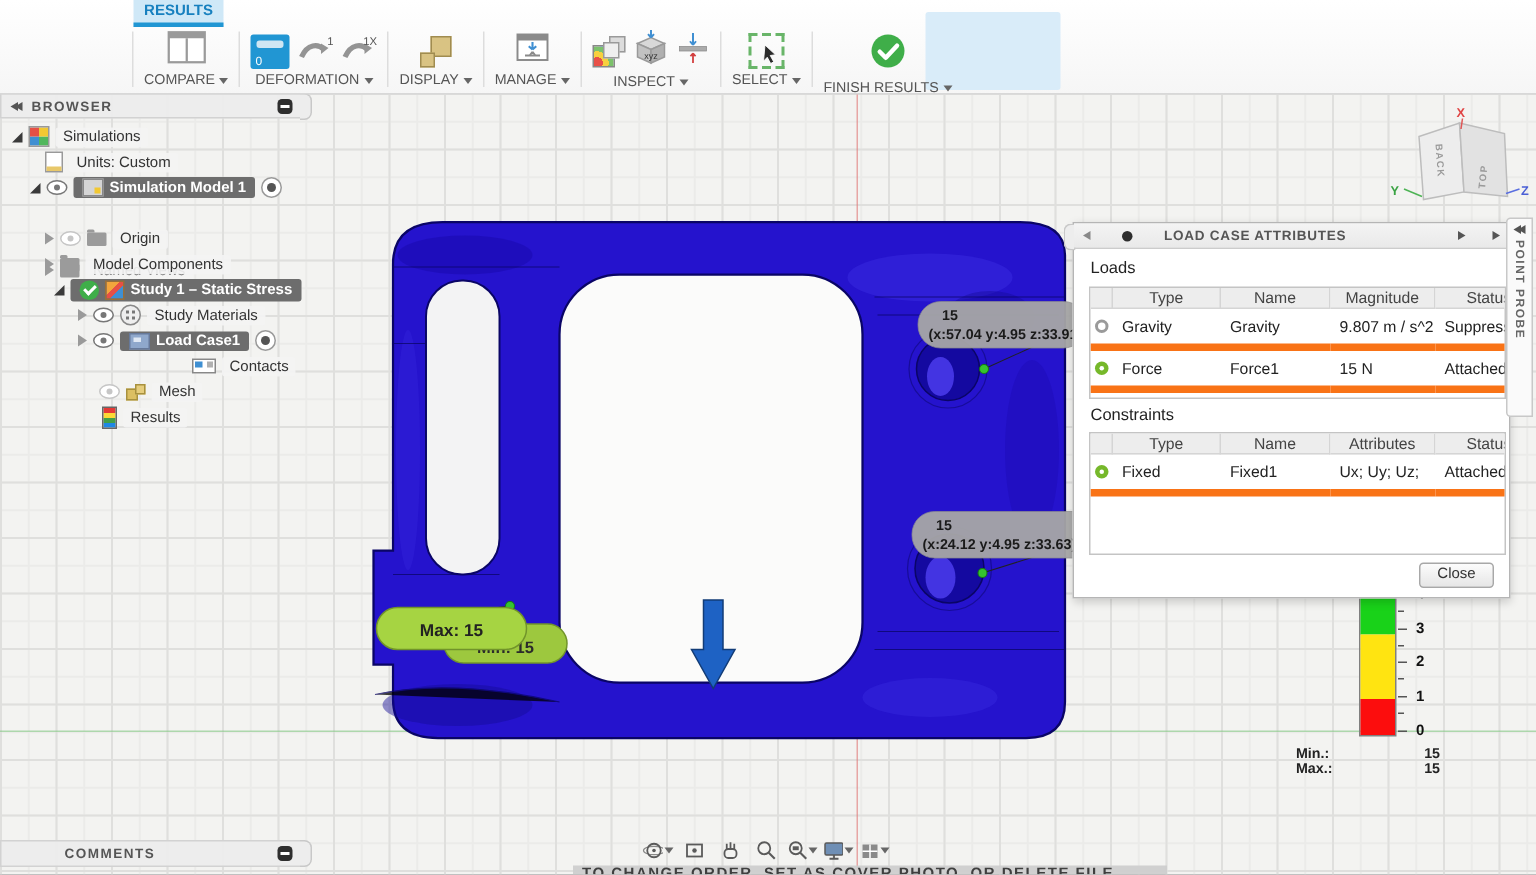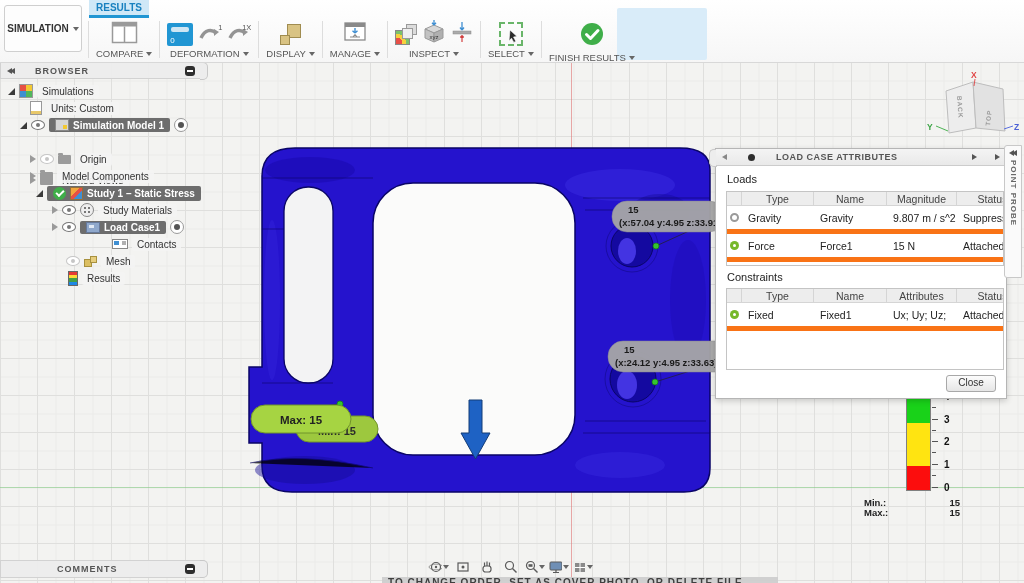--- a/index.html
+++ b/index.html
@@ -51,21 +51,21 @@
   .display-ico::after{content:"";position:absolute;left:0;bottom:0;width:8px;height:8px;background:#d9c383;border:1px solid #a08c50;}
   .grad-ico{position:relative;width:22px;height:21px;}
   .grad-ico .g{position:absolute;left:0;bottom:0;width:13px;height:13px;border:1px solid #888;
     background:radial-gradient(circle at 15% 85%,#e85048 0 25%,#f7d03e 25% 50%,#7cc26b 50% 72%,#3f8fd2 72% 100%);}
   .grad-ico::before{content:"";position:absolute;right:0;top:0;width:9px;height:9px;border:1px solid #9a9a9a;background:#dcdcdc;}
   .grad-ico::after{content:"";position:absolute;right:4px;top:4px;width:9px;height:9px;border:1px solid #9a9a9a;background:#efefef;}
   .select-ico{width:20px;height:20px;border:2px dashed #69b569;position:relative;}
   .group.finish{border-radius:2px;}
 
   
-  .panel-head{position:absolute;display:flex;align-items:center;gap:20px;background:rgba(236,236,236,.96);
+  .panel-head{position:absolute;display:flex;align-items:center;gap:6px;background:rgba(236,236,236,.96);
     border:1px solid #d2d2d2;font-size:9px;font-weight:bold;color:#555;letter-spacing:1px;padding:0 6px;z-index:6;}
   .tri-l{width:0;height:0;border-top:3.5px solid transparent;border-bottom:3.5px solid transparent;border-right:5px solid #555;display:inline-block;}
   .tri-r{width:0;height:0;border-top:3.5px solid transparent;border-bottom:3.5px solid transparent;border-left:5px solid #555;display:inline-block;}
   .grip-ico{width:10px;height:10px;border-radius:3px;background:#2e2e2e;position:relative;}
   .grip-ico::after{content:"";position:absolute;left:2px;right:2px;top:4px;height:2px;background:#fff;}
   .side-grip{position:absolute;width:7px;height:16px;background:#ededed;border:1px solid #c8c8c8;border-left:none;border-radius:0 5px 5px 0;z-index:6;}
   .trow{position:absolute;height:16px;display:flex;align-items:center;gap:4px;font-size:10px;color:#333;z-index:6;}
   .tlabel{background:rgba(243,243,243,.93);padding:1px 5px;border-radius:2px;white-space:nowrap;}
   .tsel{background:#6d6d6d;color:#fff;padding:1px 6px;border-radius:2px;display:flex;align-items:center;gap:4px;font-weight:bold;white-space:nowrap;}
   .exp-o{width:0;height:0;border-left:7px solid transparent;border-bottom:7px solid #3a3a3a;}
@@ -404,21 +404,21 @@
   </div>
   <div class="trow" style="left:52px;top:219px;">
     <span class="exp-c"></span>
     <span class="eye"></span>
     <span class="tsel">
         <span class="loadcase-ico"></span>
       <span>Load Case1</span>
       </span>
     <span class="radio"></span>
   </div>
-  <div class="trow" style="left:68px;top:236px;padding-left:44px;">
+  <div class="trow" style="left:84px;top:236px;padding-left:44px;">
     <span class="contacts-ico"></span>
     <span class="tlabel">Contacts</span>
   </div>
   <div class="trow" style="left:66px;top:253px;">
     <span class="eye dim"></span>
     <span class="mesh-ico"></span>
     <span class="tlabel">Mesh</span>
   </div>
   <div class="trow" style="left:68px;top:270px;">
     <span class="results-ico"></span>
@@ -482,24 +482,20 @@
       <span class="caret"></span>
     </span>
   </div>
 
   <div class="footer-strip">
     <span>TO CHANGE ORDER, SET AS COVER PHOTO, OR DELETE FILE</span>
   </div>
 
   <div class="topbar">
     <div class="finish-bg"></div>
-    <div class="ws-btn">
-      <span>SIMULATION</span>
-      <span class="caret"></span>
-    </div>
     <div class="tab">RESULTS</div>
 
     <div class="ribbon">
 
       <div class="vsep"></div>
 
       <div class="group">
         <div class="gicons">
           <span>
             <svg width="27" height="23">

